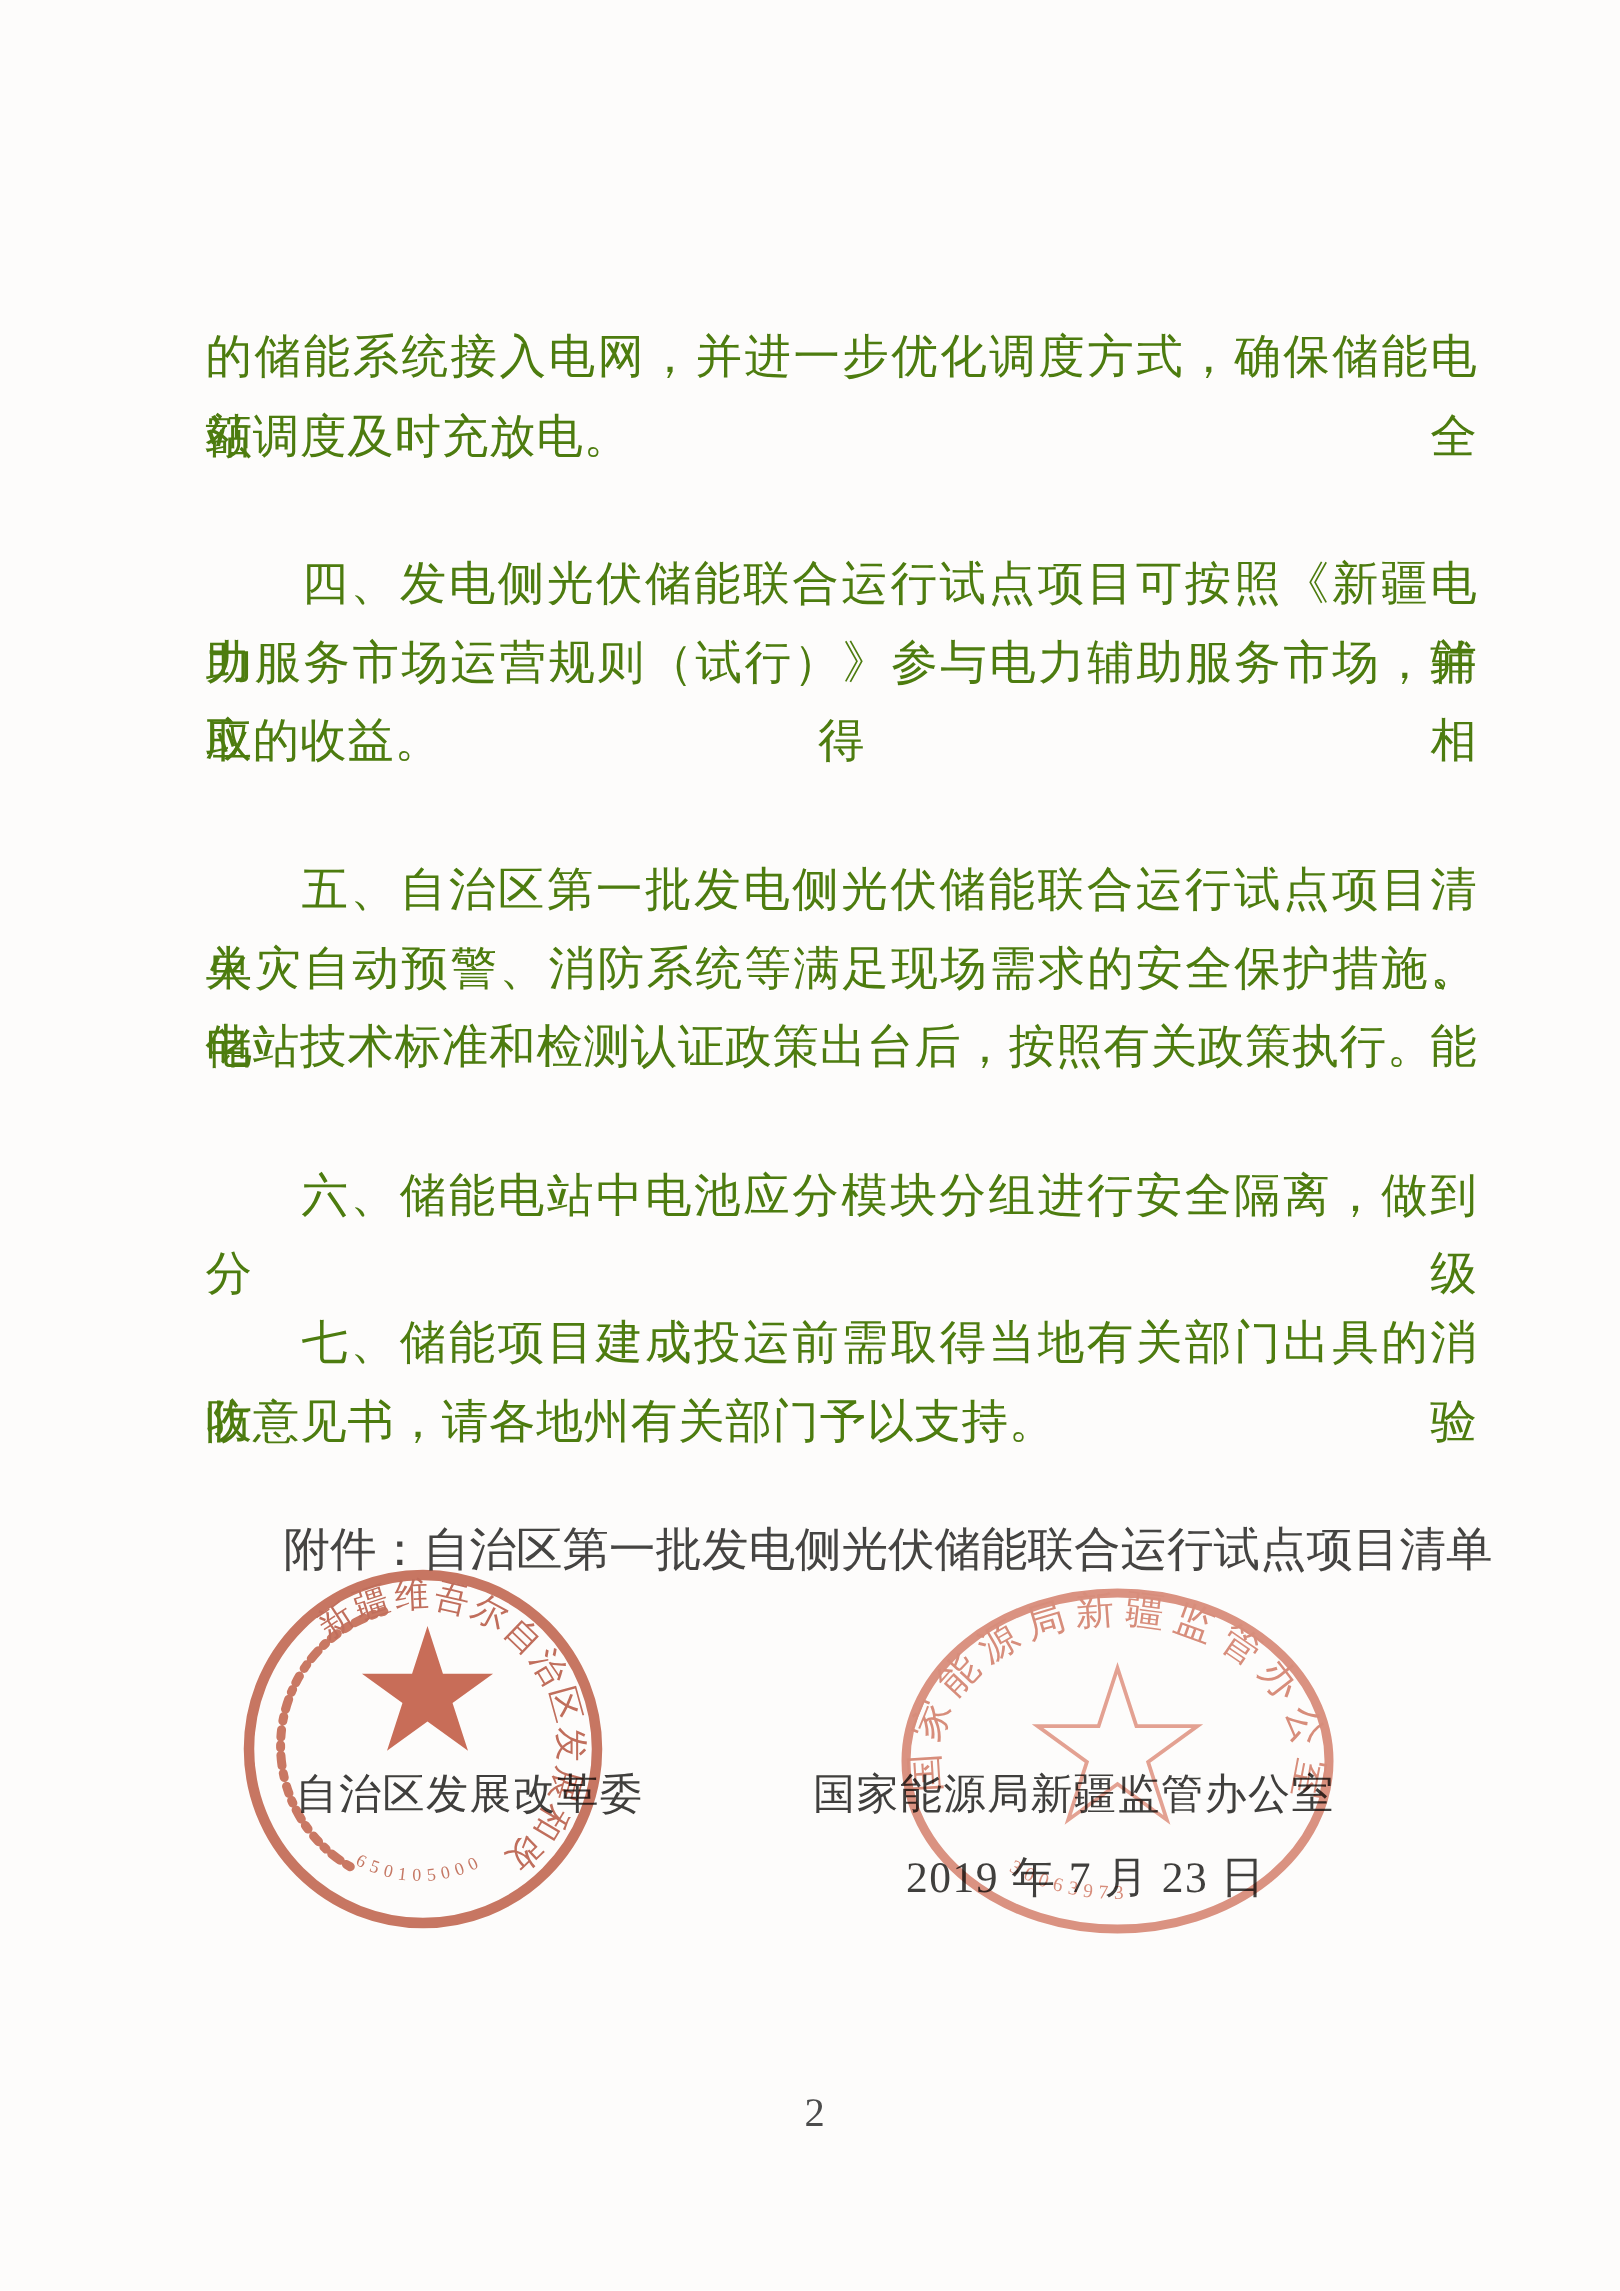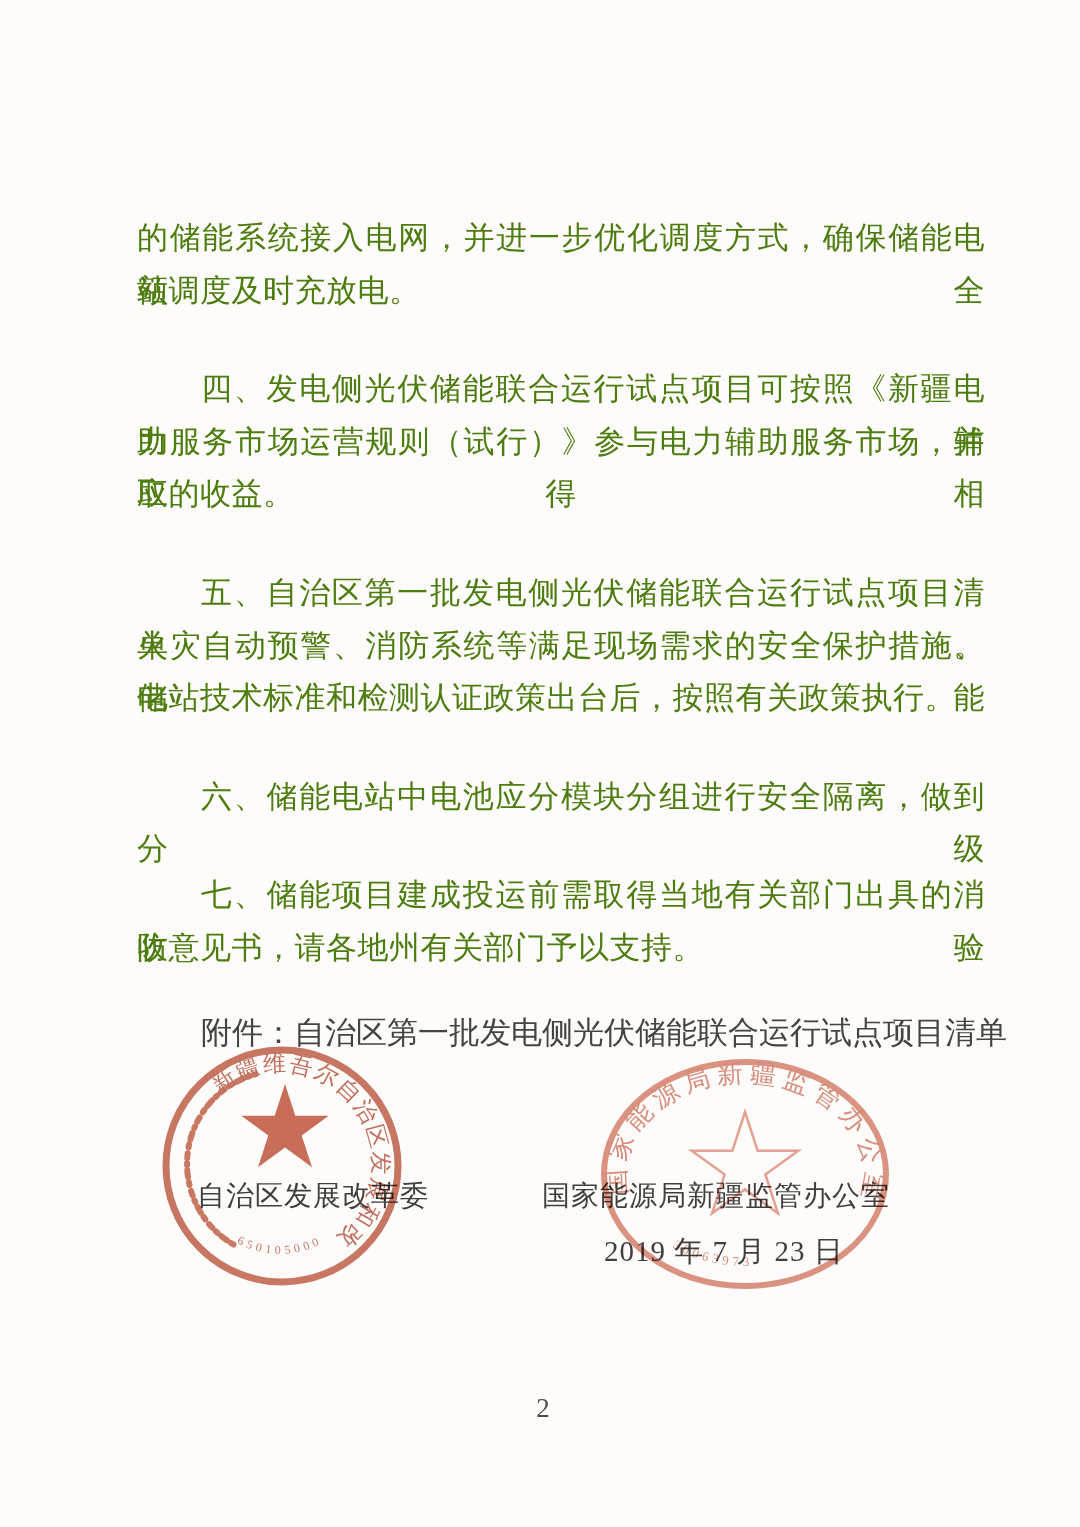--- a/index.html
+++ b/index.html
@@ -25,21 +25,21 @@
     white-space:nowrap;
   }
   .line.fill{
     white-space:normal;
     text-align:justify;
     text-align-last:justify;
     text-justify:inter-character;
   }
   .line.indent{ text-indent:64px;margin-top:46px; }
   .attachment{
-    position:absolute;left:201px;top:1011px;width:760px;
+    position:absolute;left:189px;top:1011px;width:760px;
     font-size:31px;line-height:44px;color:#454442;
     white-space:nowrap;z-index:3;
   }
   .sig{
     position:absolute;color:#403f3d;white-space:nowrap;z-index:3;
   }
   .sig-left{ left:197px;top:1177px;font-size:28px;letter-spacing:1px; }
   .sig-right{ left:542px;top:1177px;font-size:28px;letter-spacing:1px; }
   .sig-date{ left:604px;top:1232px;font-size:29px;letter-spacing:1px;text-align:right; }
   .page-number{

